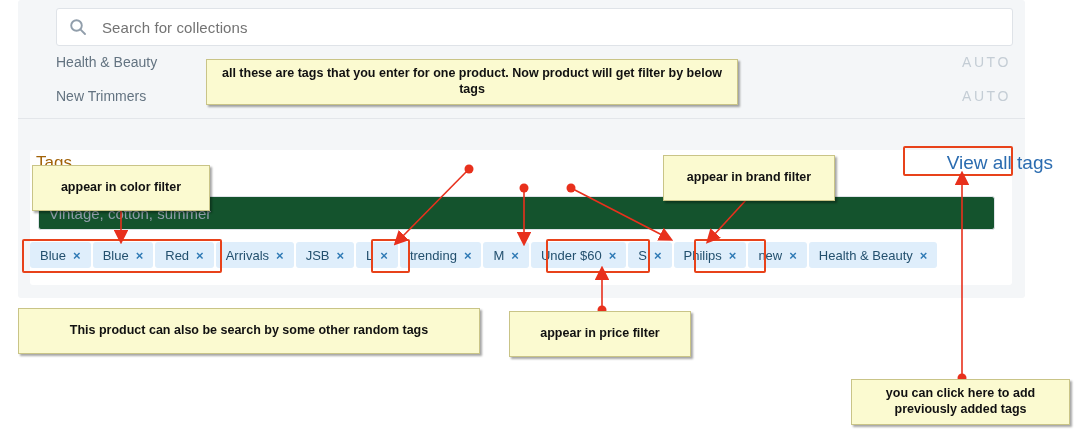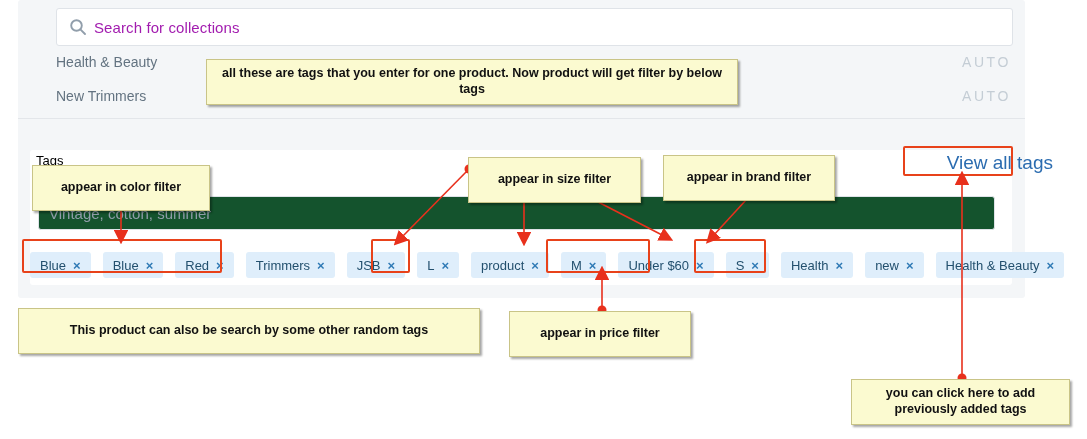--- a/index.html
+++ b/index.html
@@ -26,54 +26,54 @@
   .search-box{
     position:absolute;left:38px;top:8px;width:955px;height:36px;
     background:#ffffff;border:1px solid #dfe3e8;border-radius:3px;
     display:flex;align-items:center;
   }
   .search-icon{
     width:20px;height:20px;margin-left:11px;margin-right:6px;
     flex:0 0 auto;color:#919eab;
   }
   .search-ph{
-    font-size:15px;color:#a21caf;letter-spacing:.1px;
+    font-size:15px;color:#737373;letter-spacing:.1px;margin-left:8px;
   }
 
   
   .coll-row{
     position:absolute;left:38px;width:955px;height:28px;
     display:flex;align-items:center;justify-content:space-between;
   }
   .coll-name{font-size:14px;color:#637381;}
   .coll-auto{font-size:14px;color:#c4cdd5;letter-spacing:2.6px;}
 
   
   .tags-card{
     position:absolute;left:30px;top:150px;width:982px;height:135px;
     background:#ffffff;border-radius:3px;
   }
   .tags-label{
-    position:absolute;left:36px;top:153px;font-size:13px;color:#000000;text-align:center;
+    position:absolute;left:36px;top:153px;font-size:17px;color:#a16207;text-align:center;
   }
   .view-all{
     position:absolute;right:34px;top:152px;font-size:19px;color:#2b6cb0;
     text-decoration:none;
   }
   .tags-input{
     position:absolute;left:38px;top:196px;width:955px;height:32px;
     background:#14532d;border:1px solid #dfe3e8;border-radius:3px;
     display:flex;align-items:center;
   }
   .tags-input .ph{font-size:15px;color:#919eab;padding-left:10px;}
 
   
   .chips{
     position:absolute;left:30px;top:240px;width:960px;height:30px;
-    display:flex;align-items:center;gap:12px;margin-top:10px;
+    display:flex;align-items:center;gap:2px;
   }
   .chip{
     height:26px;background:#dfeefb;border-radius:3px;
     display:flex;align-items:center;gap:7px;
     padding:0 10px;font-size:13px;color:#23506e;white-space:nowrap;
   }
   .chip .x{color:#2f7ab5;font-size:13px;font-weight:700;line-height:1;}
 
   
   .note{
@@ -136,49 +136,49 @@
     </span>
     <span class="chip">
       <span>Blue</span>
       <span class="x">×</span>
     </span>
     <span class="chip">
       <span>Red</span>
       <span class="x">×</span>
     </span>
     <span class="chip">
-      <span>Trimmers</span>
+      <span>Arrivals</span>
       <span class="x">×</span>
     </span>
     <span class="chip">
       <span>JSB</span>
       <span class="x">×</span>
     </span>
     <span class="chip">
       <span>L</span>
       <span class="x">×</span>
     </span>
     <span class="chip">
-      <span>product</span>
+      <span>trending</span>
       <span class="x">×</span>
     </span>
     <span class="chip">
       <span>M</span>
       <span class="x">×</span>
     </span>
     <span class="chip">
       <span>Under $60</span>
       <span class="x">×</span>
     </span>
     <span class="chip">
       <span>S</span>
       <span class="x">×</span>
     </span>
     <span class="chip">
-      <span>Health</span>
+      <span>Philips</span>
       <span class="x">×</span>
     </span>
     <span class="chip">
       <span>new</span>
       <span class="x">×</span>
     </span>
     <span class="chip">
       <span>Health &amp; Beauty</span>
       <span class="x">×</span>
     </span>
@@ -220,21 +220,20 @@
       <circle cx="757" cy="188" r="4.5"></circle>
       <circle cx="602" cy="310" r="4.5"></circle>
       <circle cx="962" cy="378" r="4.5"></circle>
     </g>
   </svg>
 
   <div class="note" style="left:206px; top:59px; width:532px; height:44px;">all these are tags that you enter for one product. Now product will get filter by below tags</div>
 
   <div class="note" style="left:32px; top:165px; width:178px; height:28px;">appear in color filter</div>
 
-  <div class="note" style="left:468px; top:157px; width:173px; height:28px;">appear in size filter</div>
 
   <div class="note" style="left:509px; top:311px; width:182px; height:29px;">appear in price filter</div>
 
   <div class="note" style="left:663px; top:155px; width:172px; height:28px;">appear in brand filter</div>
 
   <div class="note" style="left:18px; top:308px; width:462px; height:30px;text-align:center;">This product can also be search by some other random tags</div>
 
   <div class="note" style="left:851px; top:379px; width:219px; height:46px;">you can click here to add previously added tags</div>
 
 </div>

